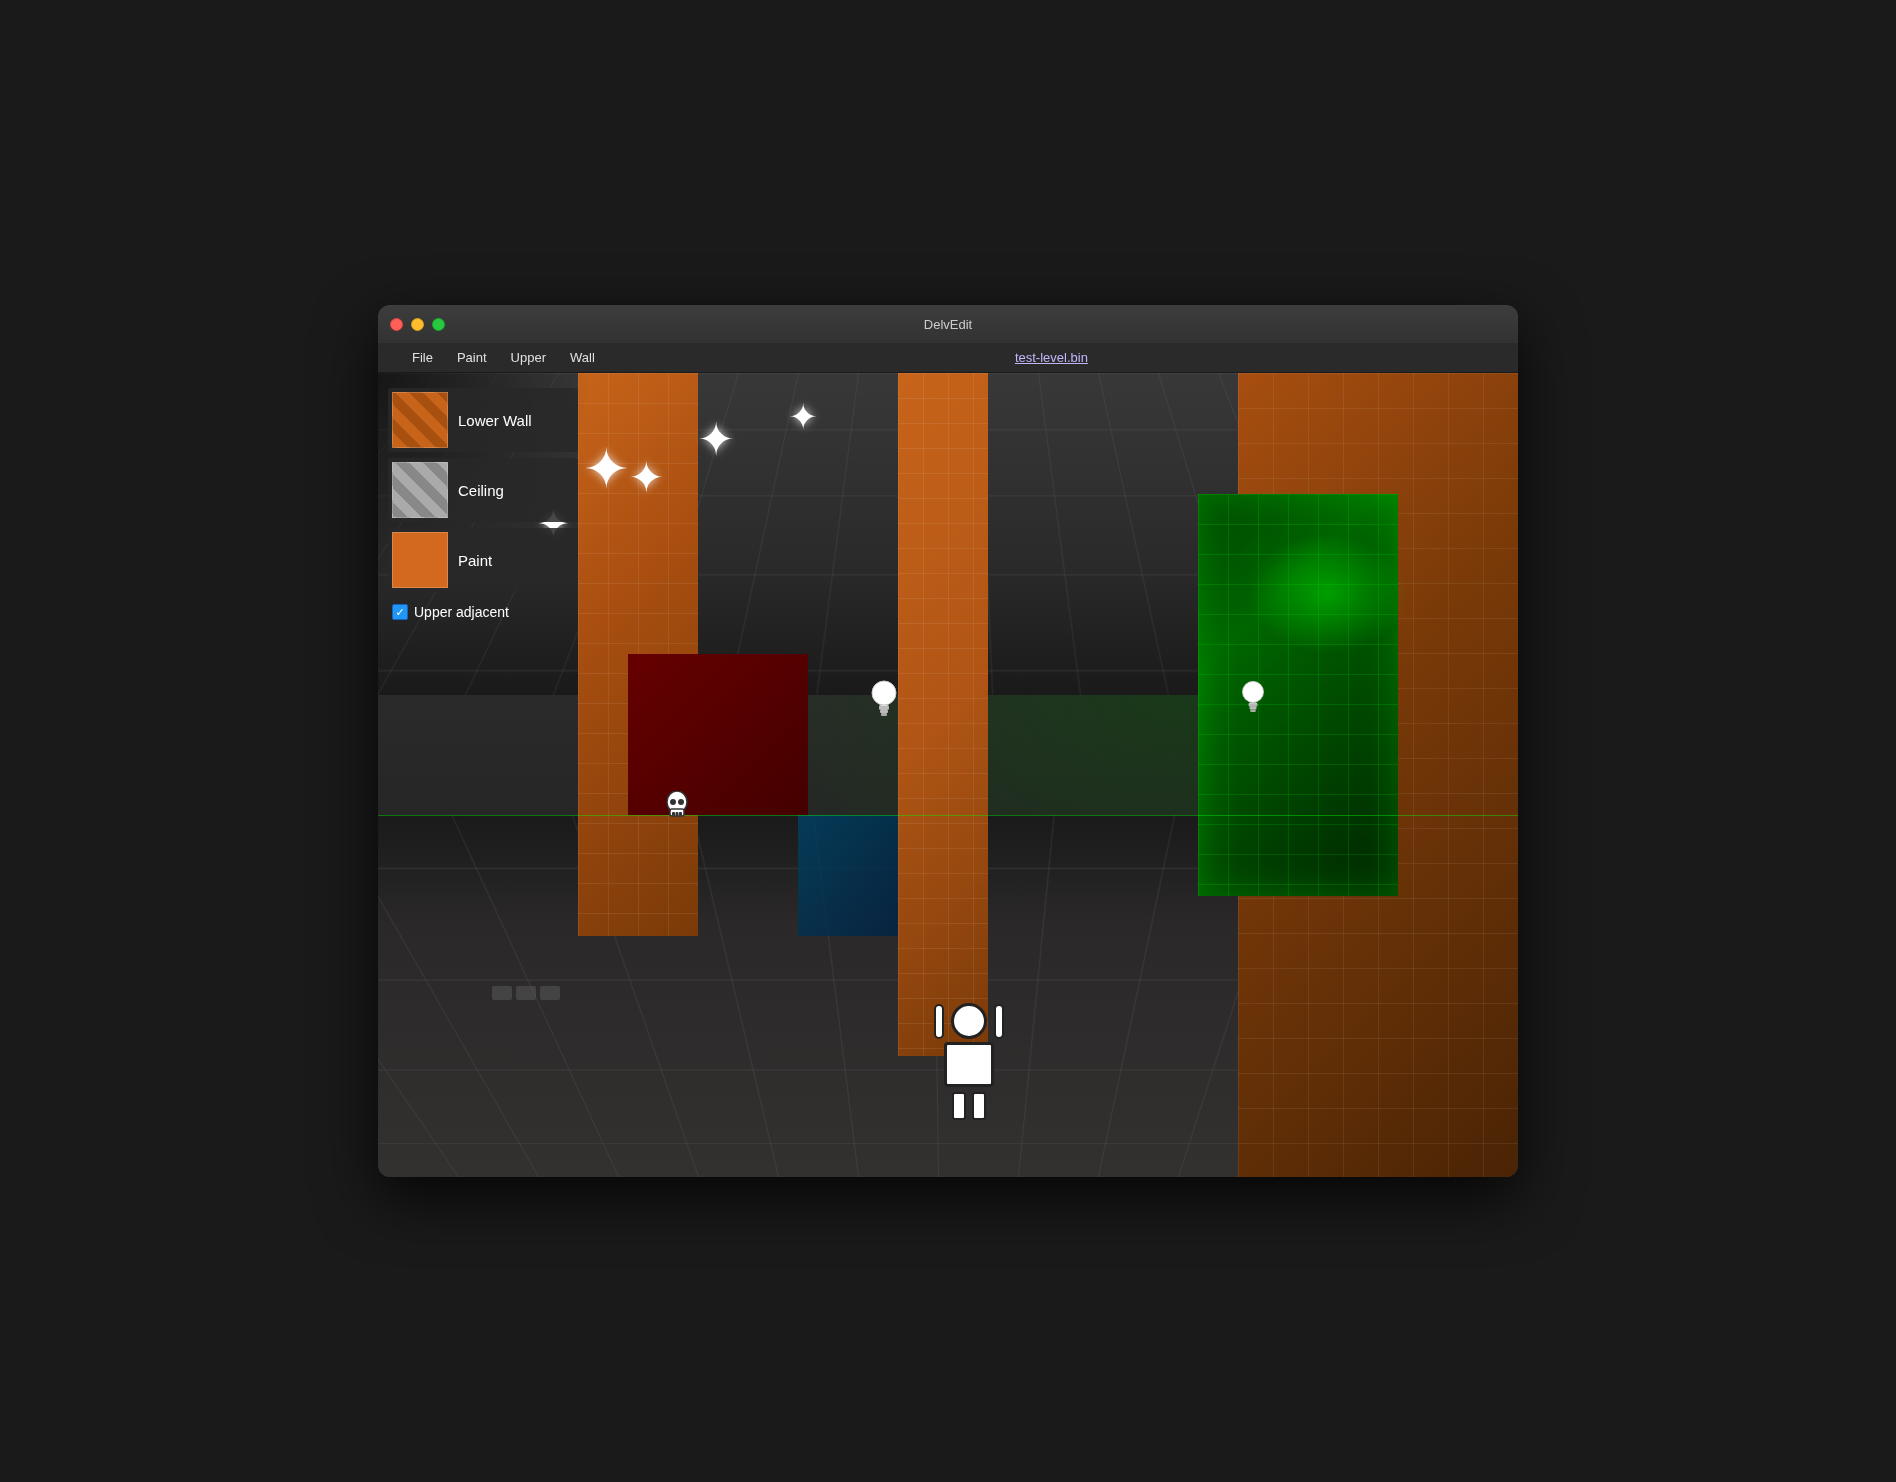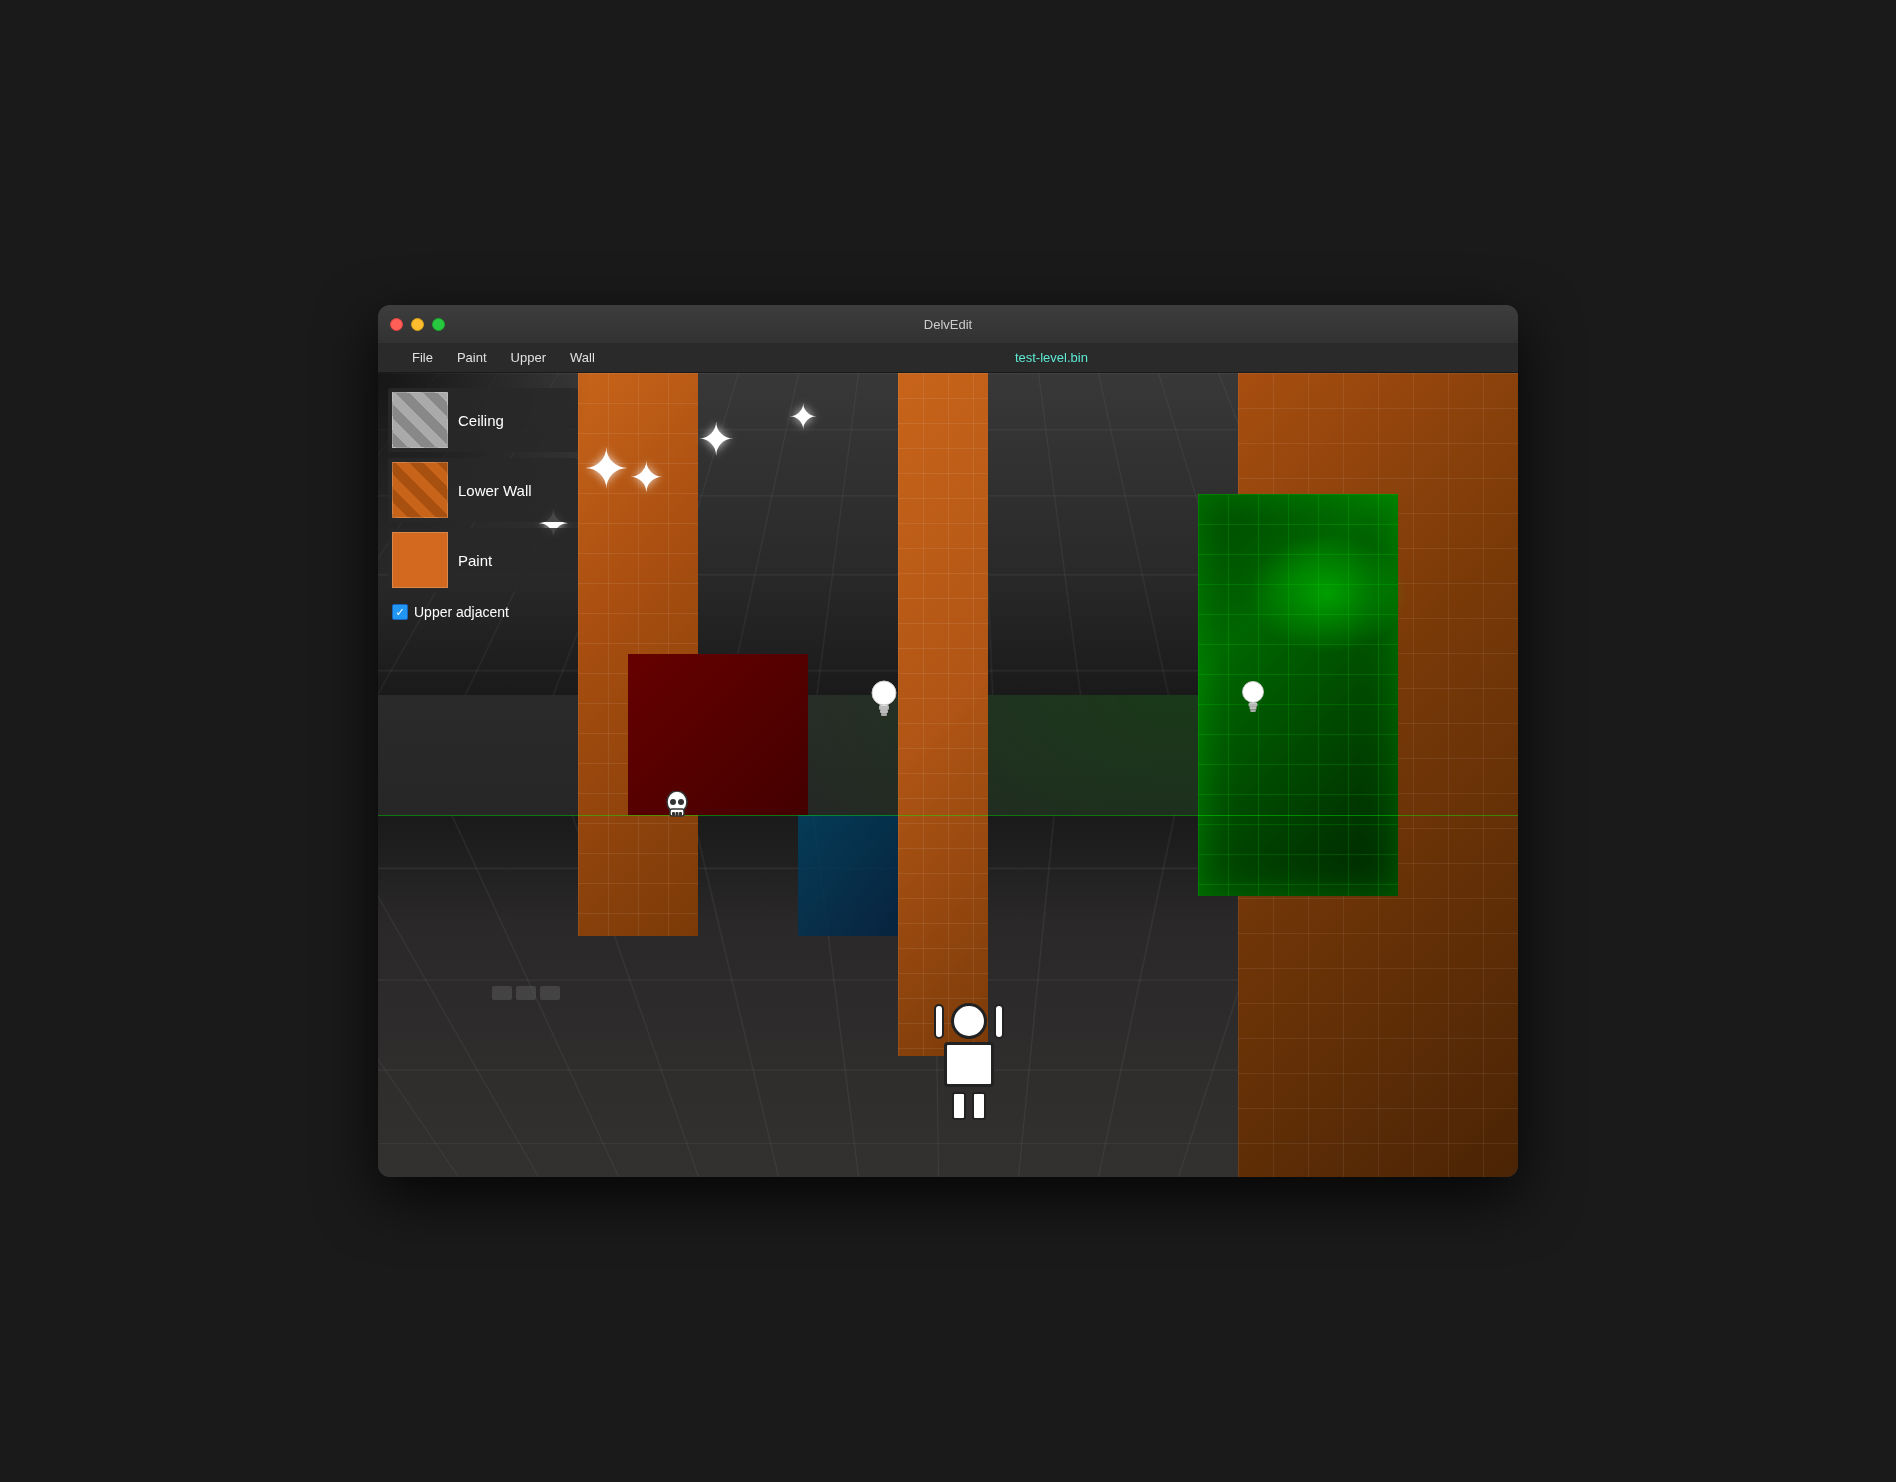--- a/index.html
+++ b/index.html
@@ -63,27 +63,28 @@
       border-bottom: 1px solid #1a1a1a;
     }
     .menu-item {
       color: #e0e0e0;
       font-size: 13px;
       padding: 3px 10px;
       border-radius: 4px;
       cursor: pointer;
     }
     .menu-filename {
-      color: #5eead4;
+      color: #c4b5fd;
       font-size: 13px;
       margin-left: auto;
       margin-right: auto;
       position: absolute;
       left: 50%;
       transform: translateX(-50%);
+      text-decoration: underline;
     }
     .content-area {
       flex: 1;
       position: relative;
       overflow: hidden;
     }
     
     .viewport {
       width: 100%;
       height: 100%;
@@ -545,27 +546,27 @@
         <div class="person-legs">
           <div class="person-leg"></div>
           <div class="person-leg"></div>
         </div>
       </div>
 
       <div class="sidebar">
 
 
         <div class="texture-item">
+          <div class="texture-swatch swatch-lower-wall"></div>
+          <span class="texture-label">Lower Wall</span>
+        </div>
+
+        <div class="texture-item">
           <div class="texture-swatch swatch-ceiling"></div>
           <span class="texture-label">Ceiling</span>
-        </div>
-
-        <div class="texture-item">
-          <div class="texture-swatch swatch-lower-wall"></div>
-          <span class="texture-label">Lower Wall</span>
         </div>
 
         <div class="texture-item">
           <div class="texture-swatch swatch-floor"></div>
           <span class="texture-label">Paint</span>
         </div>
 
         <div class="paint-adjacent">
           <div class="checkbox">
             <span class="checkbox-check">✓</span>

